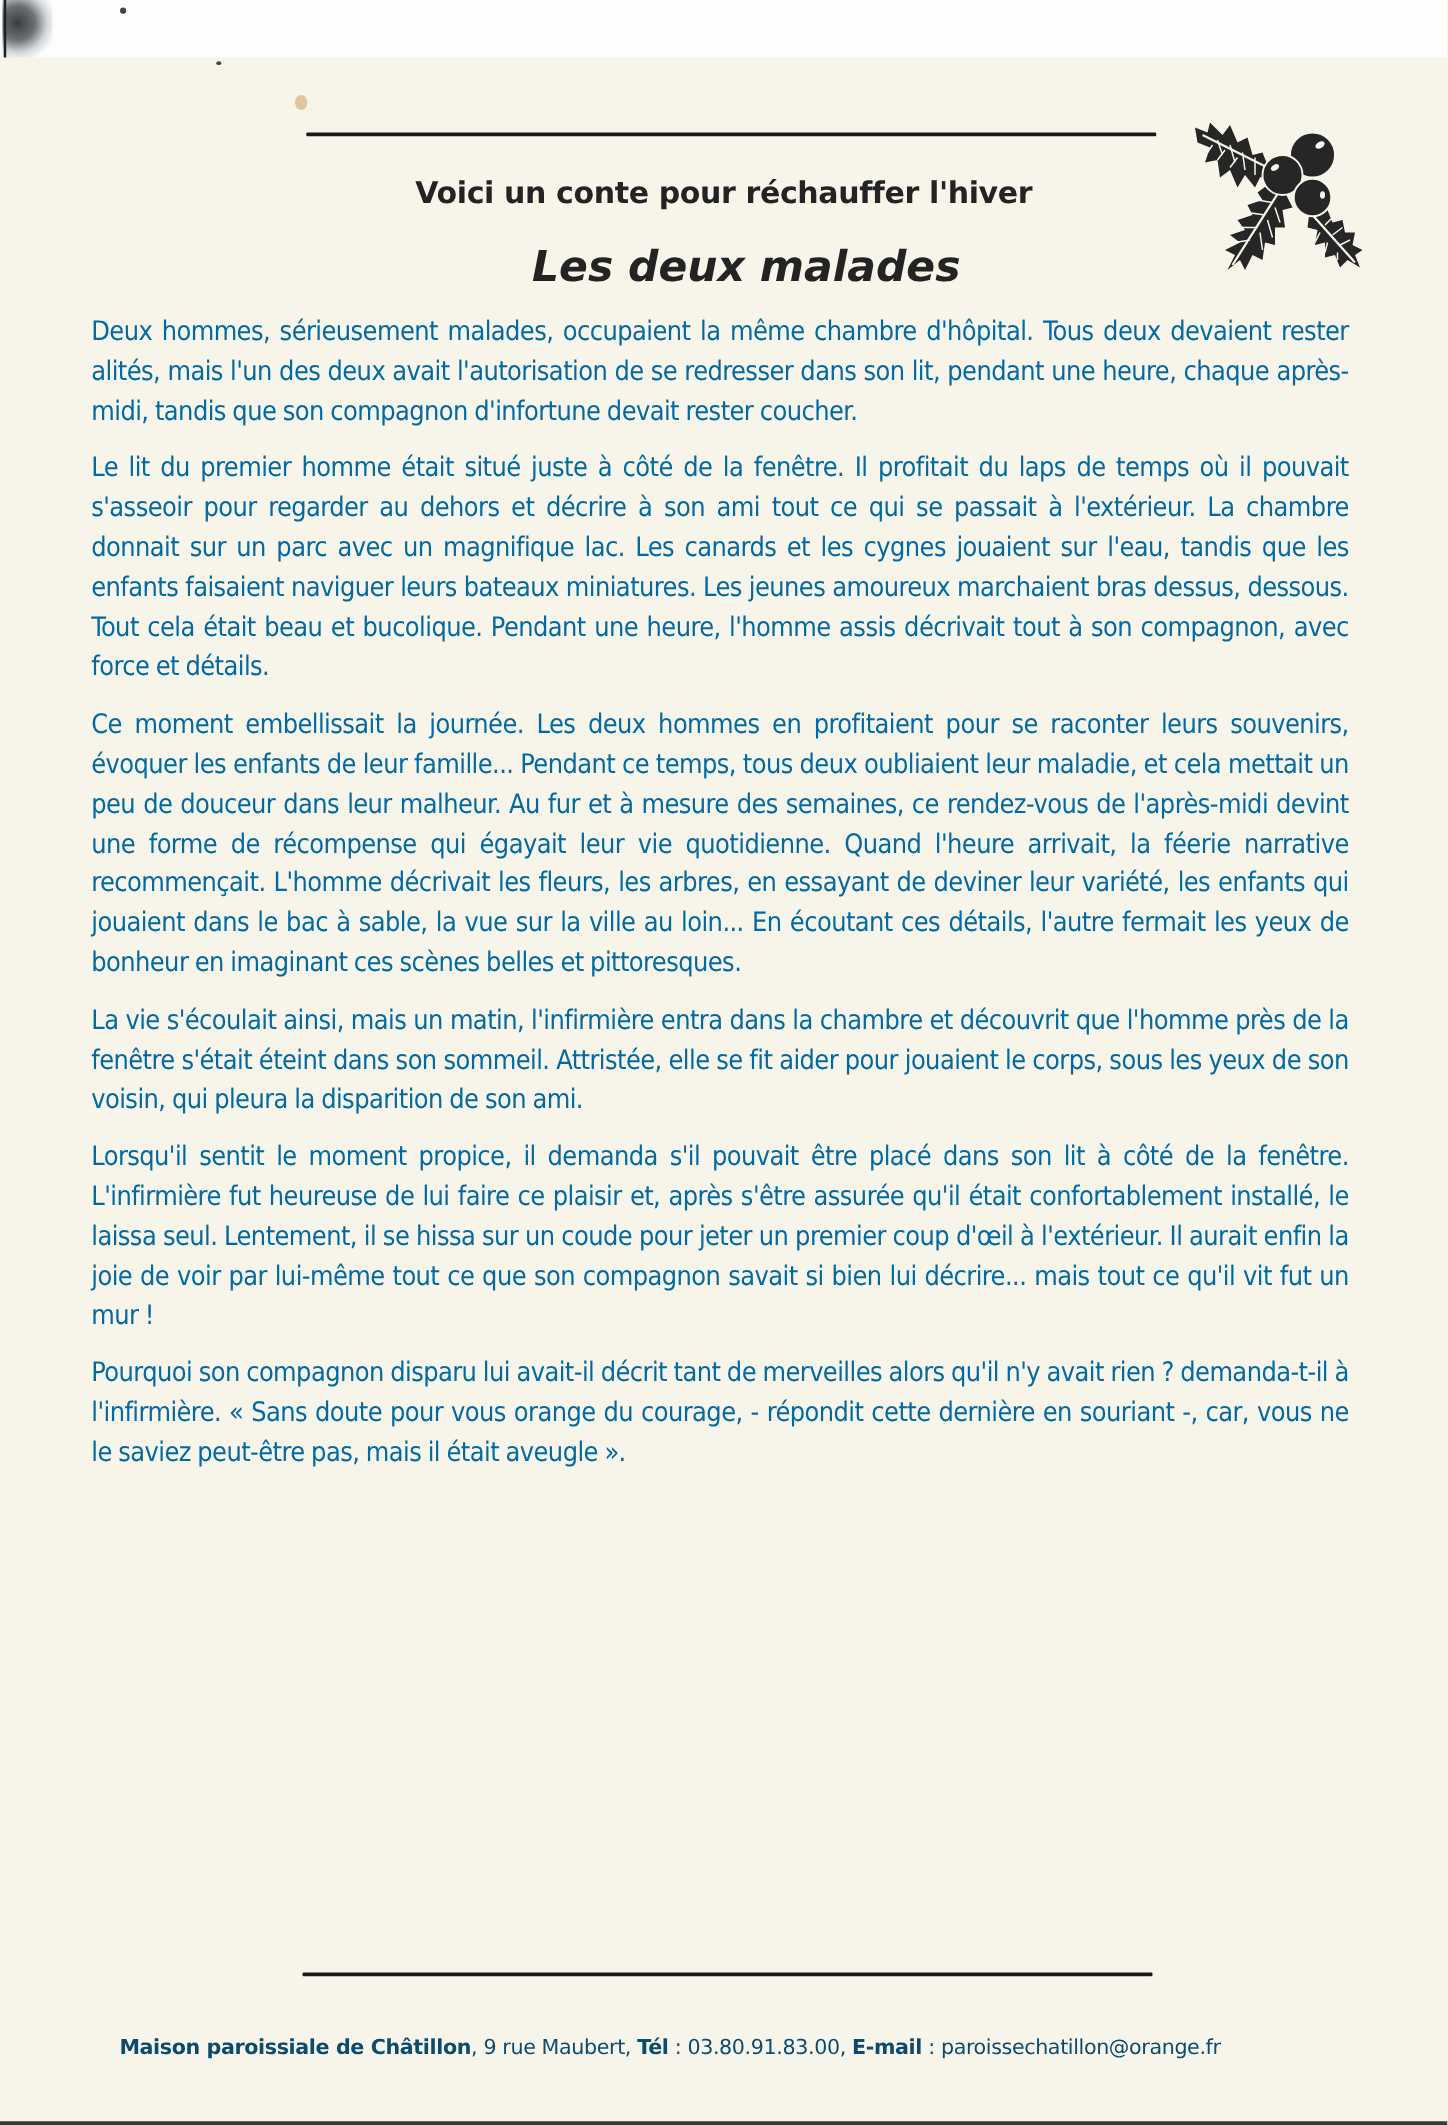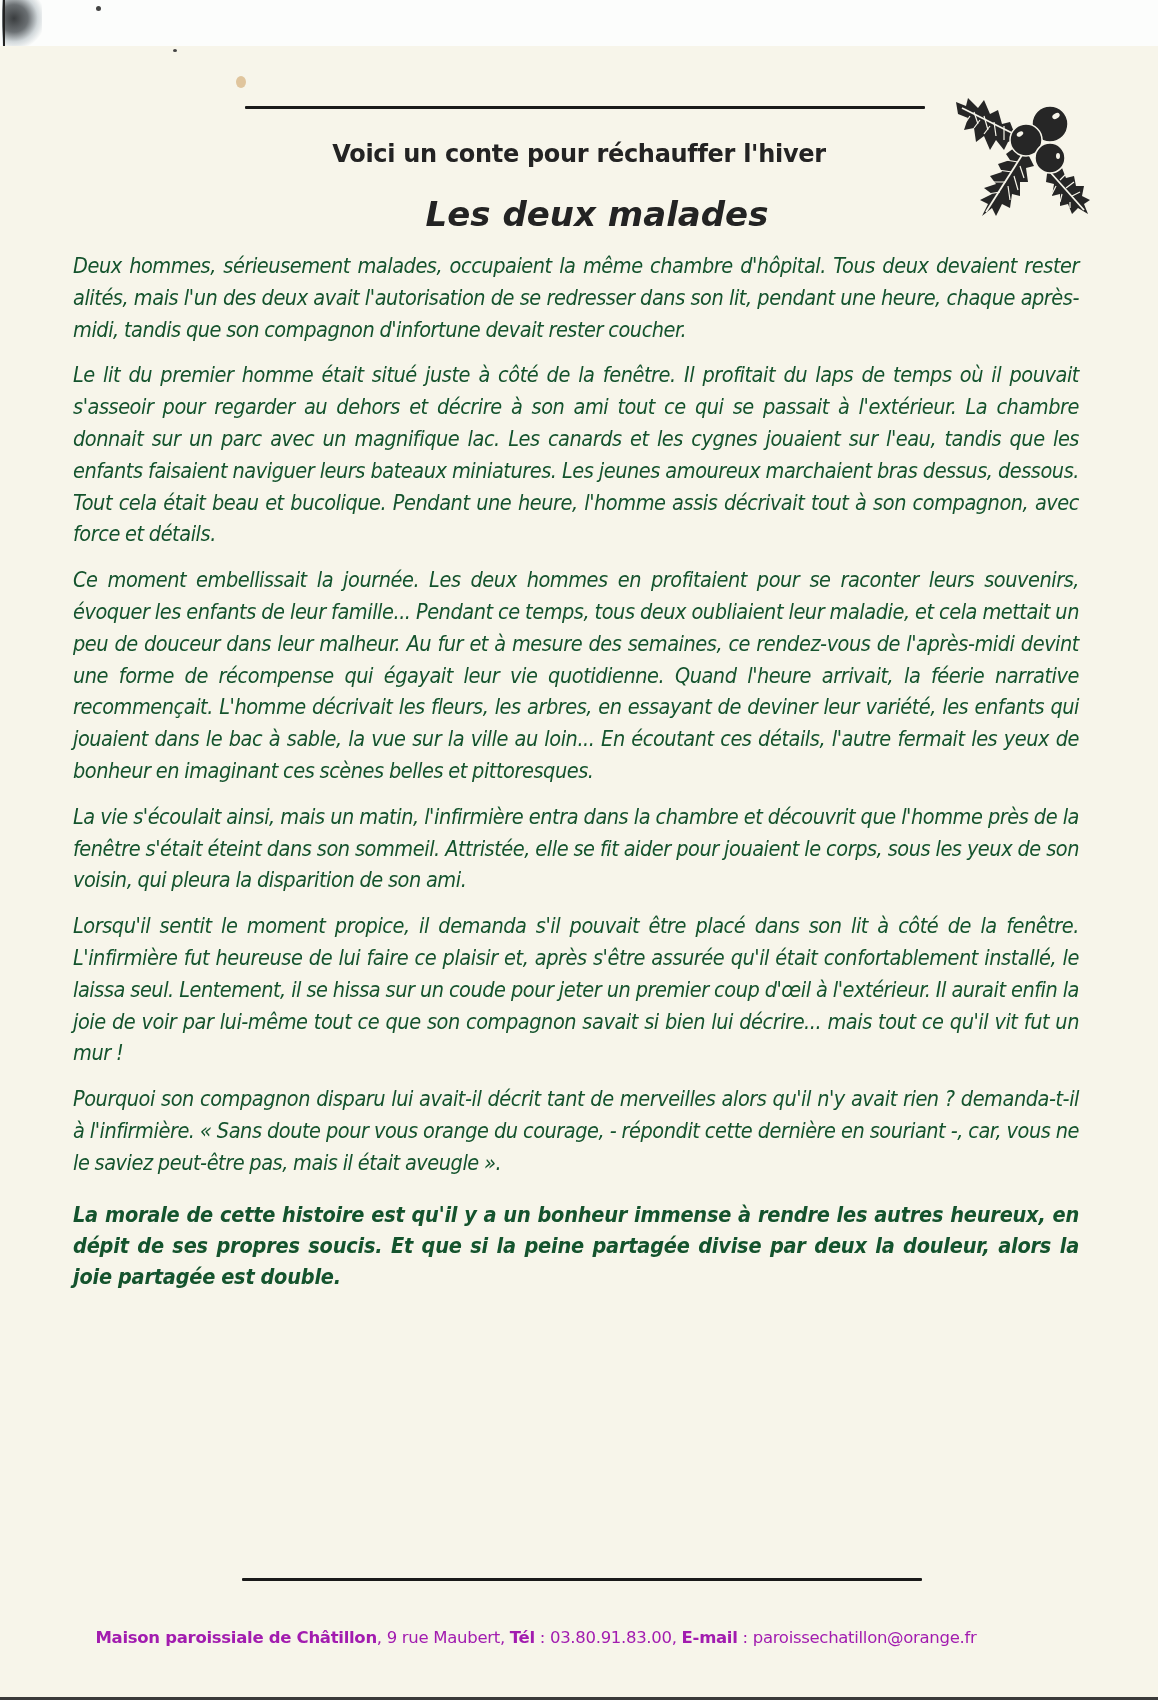--- a/index.html
+++ b/index.html
@@ -96,46 +96,45 @@
 
     .story {
       position: absolute;
       left: 73px;
       top: 250px;
       width: 1006px;
     }
     .para {
       margin: 0 0 14px 0;
       font-family: "DejaVu Sans Condensed", "DejaVu Sans", sans-serif;
-      font-style: italic;
       font-size: 21.5px;
       line-height: 31.8px;
       text-align: justify;
       letter-spacing: -0.45px;
       word-spacing: -0.5px;
-      color: #14532d;
+      color: #0369a1;
       font-stretch: condensed;
     }
     .para.moral {
       font-weight: bold;
       letter-spacing: -0.2px;
       margin-top: 20px;
       font-size: 21.5px;
       line-height: 31px;
     }
 
     .footer {
       position: absolute;
       left: 0; top: 1628px;
       width: 1036px;
       text-align: center;
       font-family: "DejaVu Sans", sans-serif;
       font-size: 16.5px;
       letter-spacing: -0.3px;
-      color: #a21caf;
+      color: #0c4a6e;
       padding-left: 36px;
       box-sizing: border-box;
     }
     .footer .b { font-weight: bold; }
   </style>
 </head>
 <body>
 
 <div class="scan-top-strip"></div>
 <div class="scan-corner-smudge"></div>
@@ -171,21 +170,20 @@
 <div class="kicker">Voici un conte pour réchauffer l'hiver</div>
 <div class="story-title">Les deux malades</div>
 
 <div class="story">
   <p class="para">Deux hommes, sérieusement malades, occupaient la même chambre d'hôpital. Tous deux devaient rester alités, mais l'un des deux avait l'autorisation de se redresser dans son lit, pendant une heure, chaque après-midi, tandis que son compagnon d'infortune devait rester coucher.</p>
   <p class="para">Le lit du premier homme était situé juste à côté de la fenêtre. Il profitait du laps de temps où il pouvait s'asseoir pour regarder au dehors et décrire à son ami tout ce qui se passait à l'extérieur. La chambre donnait sur un parc avec un magnifique lac. Les canards et les cygnes jouaient sur l'eau, tandis que les enfants faisaient naviguer leurs bateaux miniatures. Les jeunes amoureux marchaient bras dessus, dessous. Tout cela était beau et bucolique. Pendant une heure, l'homme assis décrivait tout à son compagnon, avec force et détails.</p>
   <p class="para">Ce moment embellissait la journée. Les deux hommes en profitaient pour se raconter leurs souvenirs, évoquer les enfants de leur famille... Pendant ce temps, tous deux oubliaient leur maladie, et cela mettait un peu de douceur dans leur malheur. Au fur et à mesure des semaines, ce rendez-vous de l'après-midi devint une forme de récompense qui égayait leur vie quotidienne. Quand l'heure arrivait, la féerie narrative recommençait. L'homme décrivait les fleurs, les arbres, en essayant de deviner leur variété, les enfants qui jouaient dans le bac à sable, la vue sur la ville au loin... En écoutant ces détails, l'autre fermait les yeux de bonheur en imaginant ces scènes belles et pittoresques.</p>
   <p class="para">La vie s'écoulait ainsi, mais un matin, l'infirmière entra dans la chambre et découvrit que l'homme près de la fenêtre s'était éteint dans son sommeil. Attristée, elle se fit aider pour jouaient le corps, sous les yeux de son voisin, qui pleura la disparition de son ami.</p>
   <p class="para">Lorsqu'il sentit le moment propice, il demanda s'il pouvait être placé dans son lit à côté de la fenêtre. L'infirmière fut heureuse de lui faire ce plaisir et, après s'être assurée qu'il était confortablement installé, le laissa seul. Lentement, il se hissa sur un coude pour jeter un premier coup d'œil à l'extérieur. Il aurait enfin la joie de voir par lui-même tout ce que son compagnon savait si bien lui décrire... mais tout ce qu'il vit fut un mur !</p>
   <p class="para">Pourquoi son compagnon disparu lui avait-il décrit tant de merveilles alors qu'il n'y avait rien ? demanda-t-il à l'infirmière. « Sans doute pour vous orange du courage, - répondit cette dernière en souriant -, car, vous ne le saviez peut-être pas, mais il était aveugle ».</p>
-  <p class="para moral">La morale de cette histoire est qu'il y a un bonheur immense à rendre les autres heureux, en dépit de ses propres soucis. Et que si la peine partagée divise par deux la douleur, alors la joie partagée est double.</p>
 </div>
 
 <div class="rule rule-bottom"></div>
 
 <div class="footer">
   <span class="b">Maison paroissiale de Châtillon</span><span>, 9 rue Maubert, </span><span class="b">Tél</span><span> : </span><span>03.80.91.83.00</span><span>, </span><span class="b">E-mail</span><span> : </span><span>paroissechatillon@orange.fr</span>
 </div>
 
 <div class="scan-bottom-edge"></div>
 

